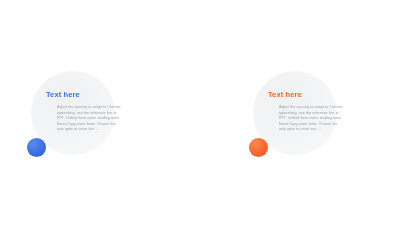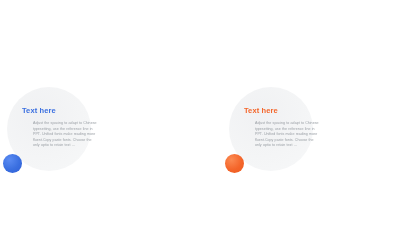--- a/index.html
+++ b/index.html
@@ -17,23 +17,24 @@
 
   #slide {
     position: relative;
     width: 400px;
     height: 225px;
     background: #ffffff;
   }
 
   .card {
     position: absolute;
-    top: 16px;
+    top: 0;
     width: 200px;
     height: 225px;
+    margin-left: 24px;
   }
   .card-left  { left: 0; }
   .card-right { left: 200px; }
 
   
   .blob {
     position: absolute;
     left: 7px;
     top: 71px;
     width: 84px;

